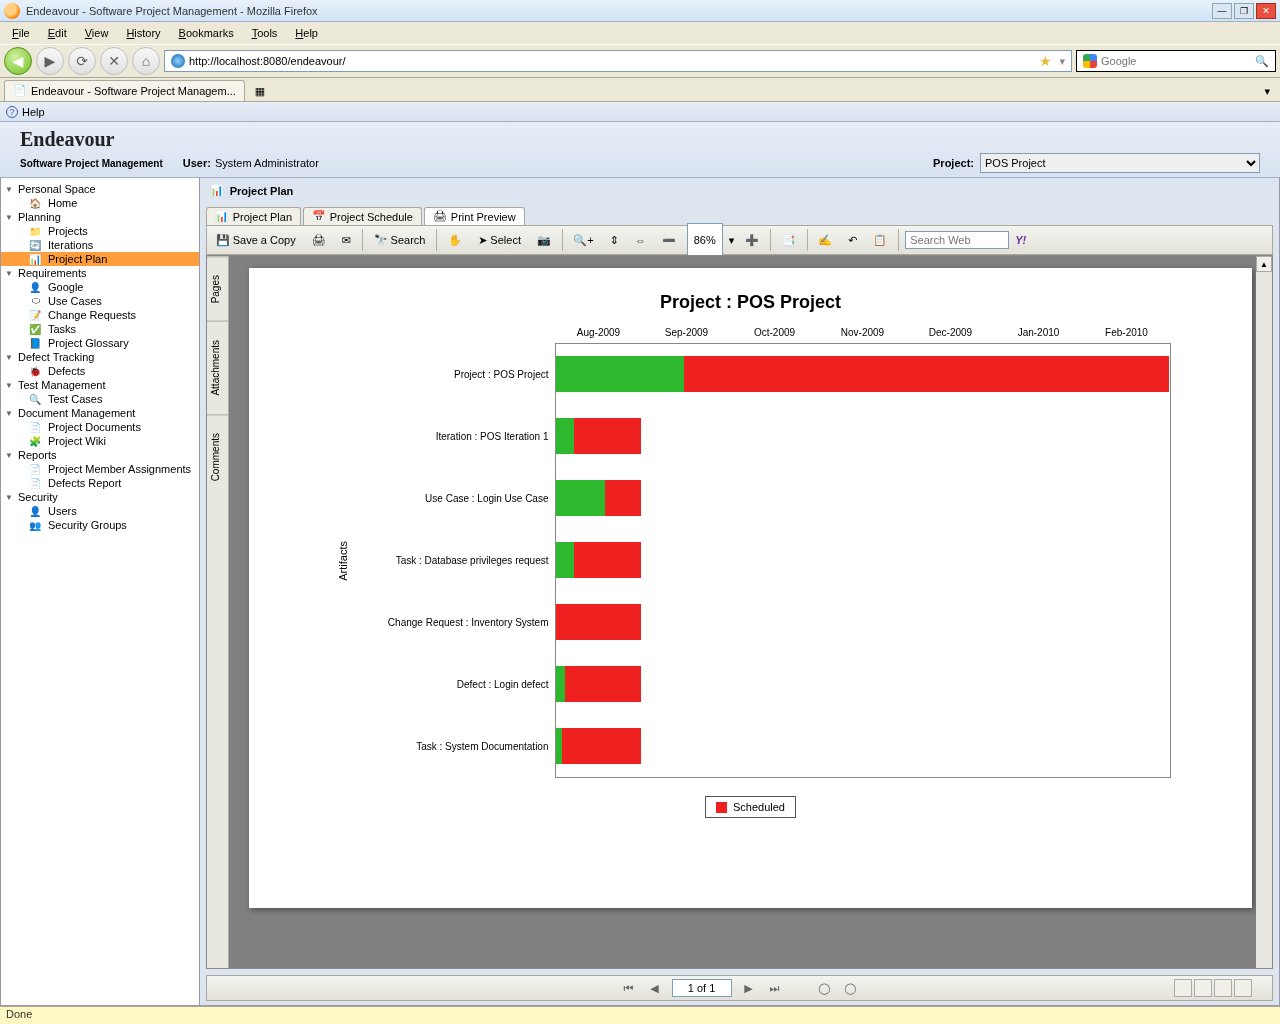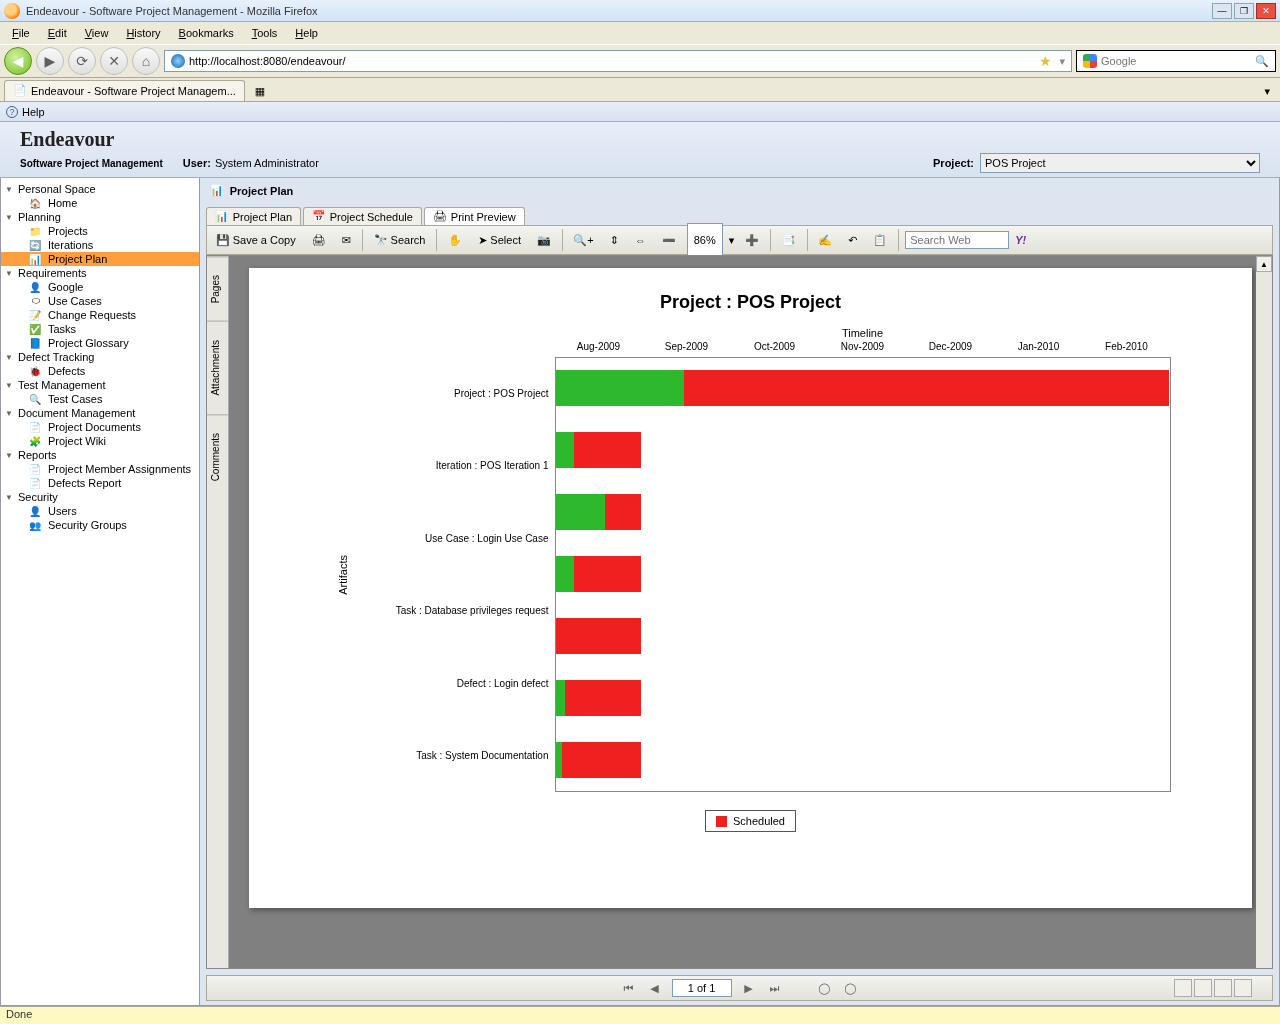--- a/index.html
+++ b/index.html
@@ -297,38 +297,38 @@
           <div class="side-tab">Pages</div>
           <div class="side-tab">Attachments</div>
           <div class="side-tab">Comments</div>
         </div>
       <div class="pdf-page-wrap">
         <div class="pdf-page">
           <div class="chart">
             <div class="chart-title">Project : POS Project</div>
             <div>
               <div style="margin-left:224px;">
-                <div class="xaxis-title">Timeline</div>
                 <div class="xticks">
                     <span style="left: 7.14286%;">Aug-2009</span>
                     <span style="left: 21.4286%;">Sep-2009</span>
                     <span style="left: 35.7143%;">Oct-2009</span>
                     <span style="left: 50%;">Nov-2009</span>
                     <span style="left: 64.2857%;">Dec-2009</span>
                     <span style="left: 78.5714%;">Jan-2010</span>
                     <span style="left: 92.8571%;">Feb-2010</span>
                   </div>
               </div>
               <div class="chart-area">
                 <div class="ylabel">Artifacts</div>
                 <div class="rowlabels">
                     <div style="height: 62px;">Project : POS Project</div>
                     <div style="height: 62px;">Iteration : POS Iteration 1</div>
                     <div style="height: 62px;">Use Case : Login Use Case</div>
                     <div style="height: 62px;">Task : Database privileges request</div>
+                    <div style="height: 62px;">Change Request : Inventory System</div>
                     <div style="height: 62px;">Defect : Login defect</div>
                     <div style="height: 62px;">Task : System Documentation</div>
                   </div>
                 <div class="plot">
                   <div class="bars" style="height: 434px;">
                       <div class="bar-row" style="top: 0px;">
                         <div class="bar" style="left: 0%; width: 100%;">
                           <div class="green" style="width: 21%;"></div>
                           <div class="red" style="width: 79%;"></div>
                         </div>

